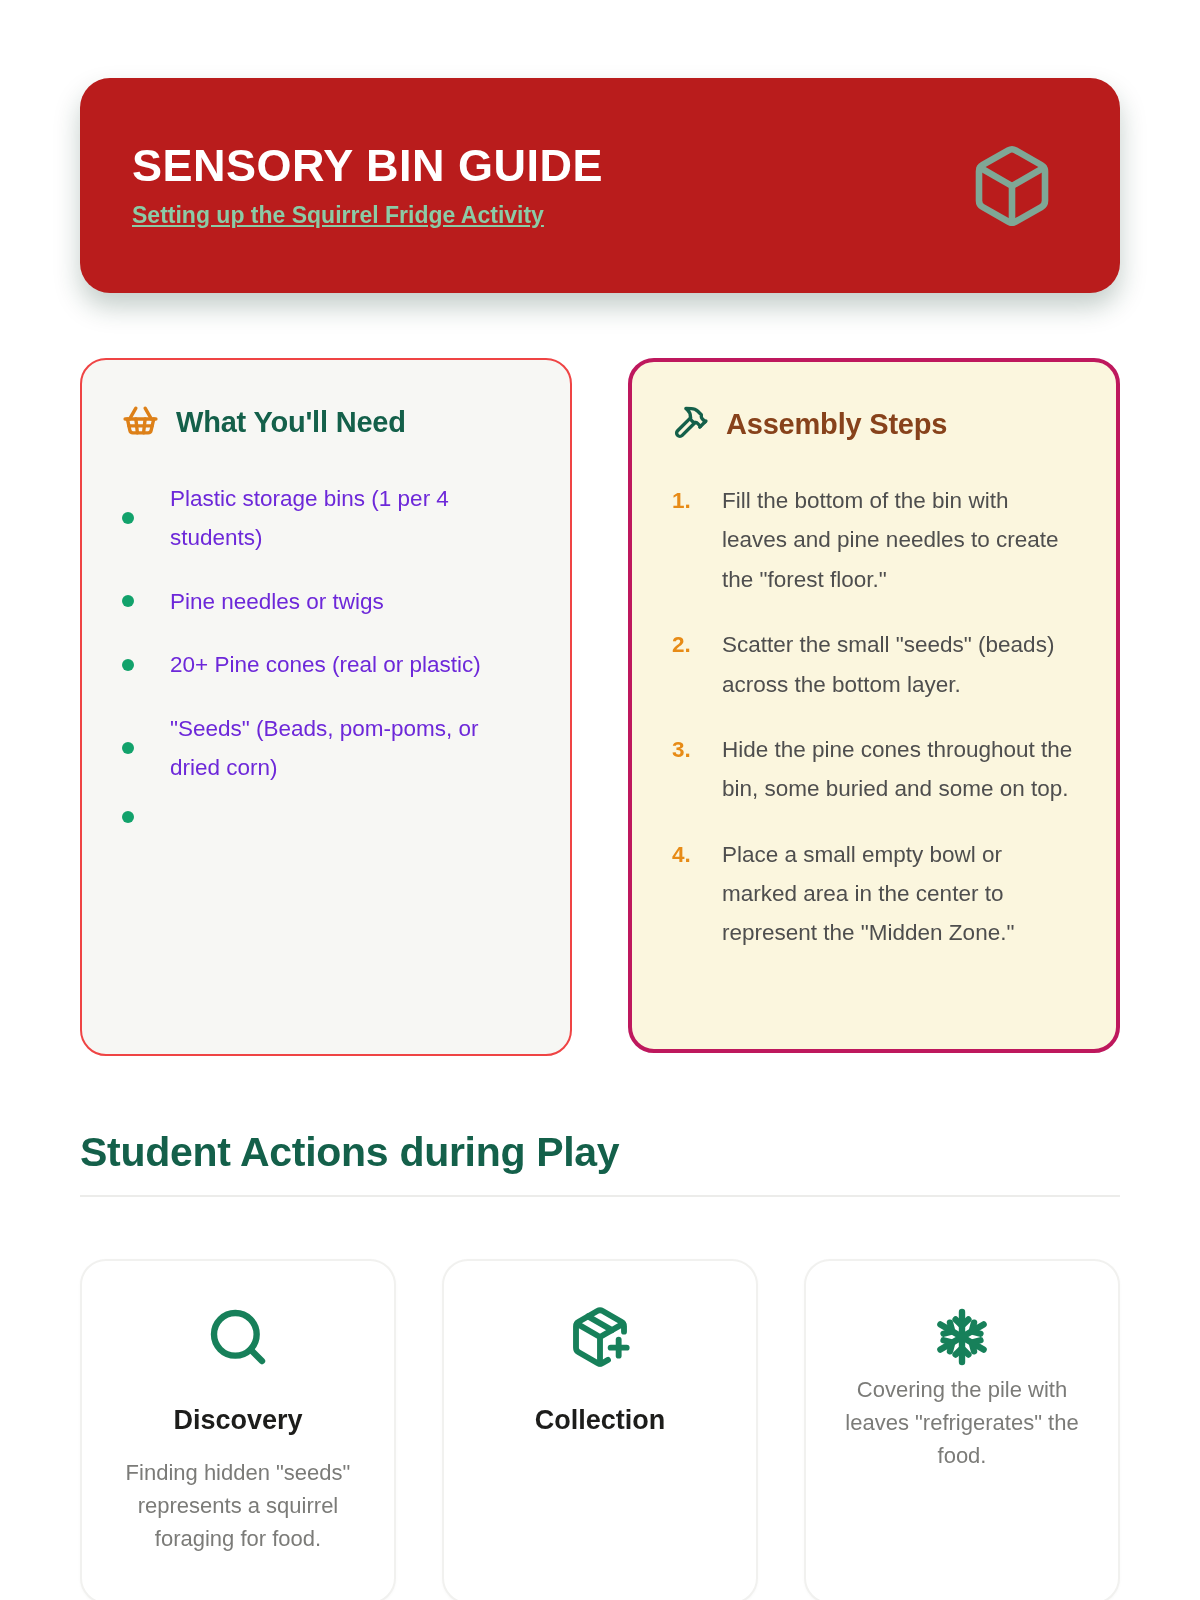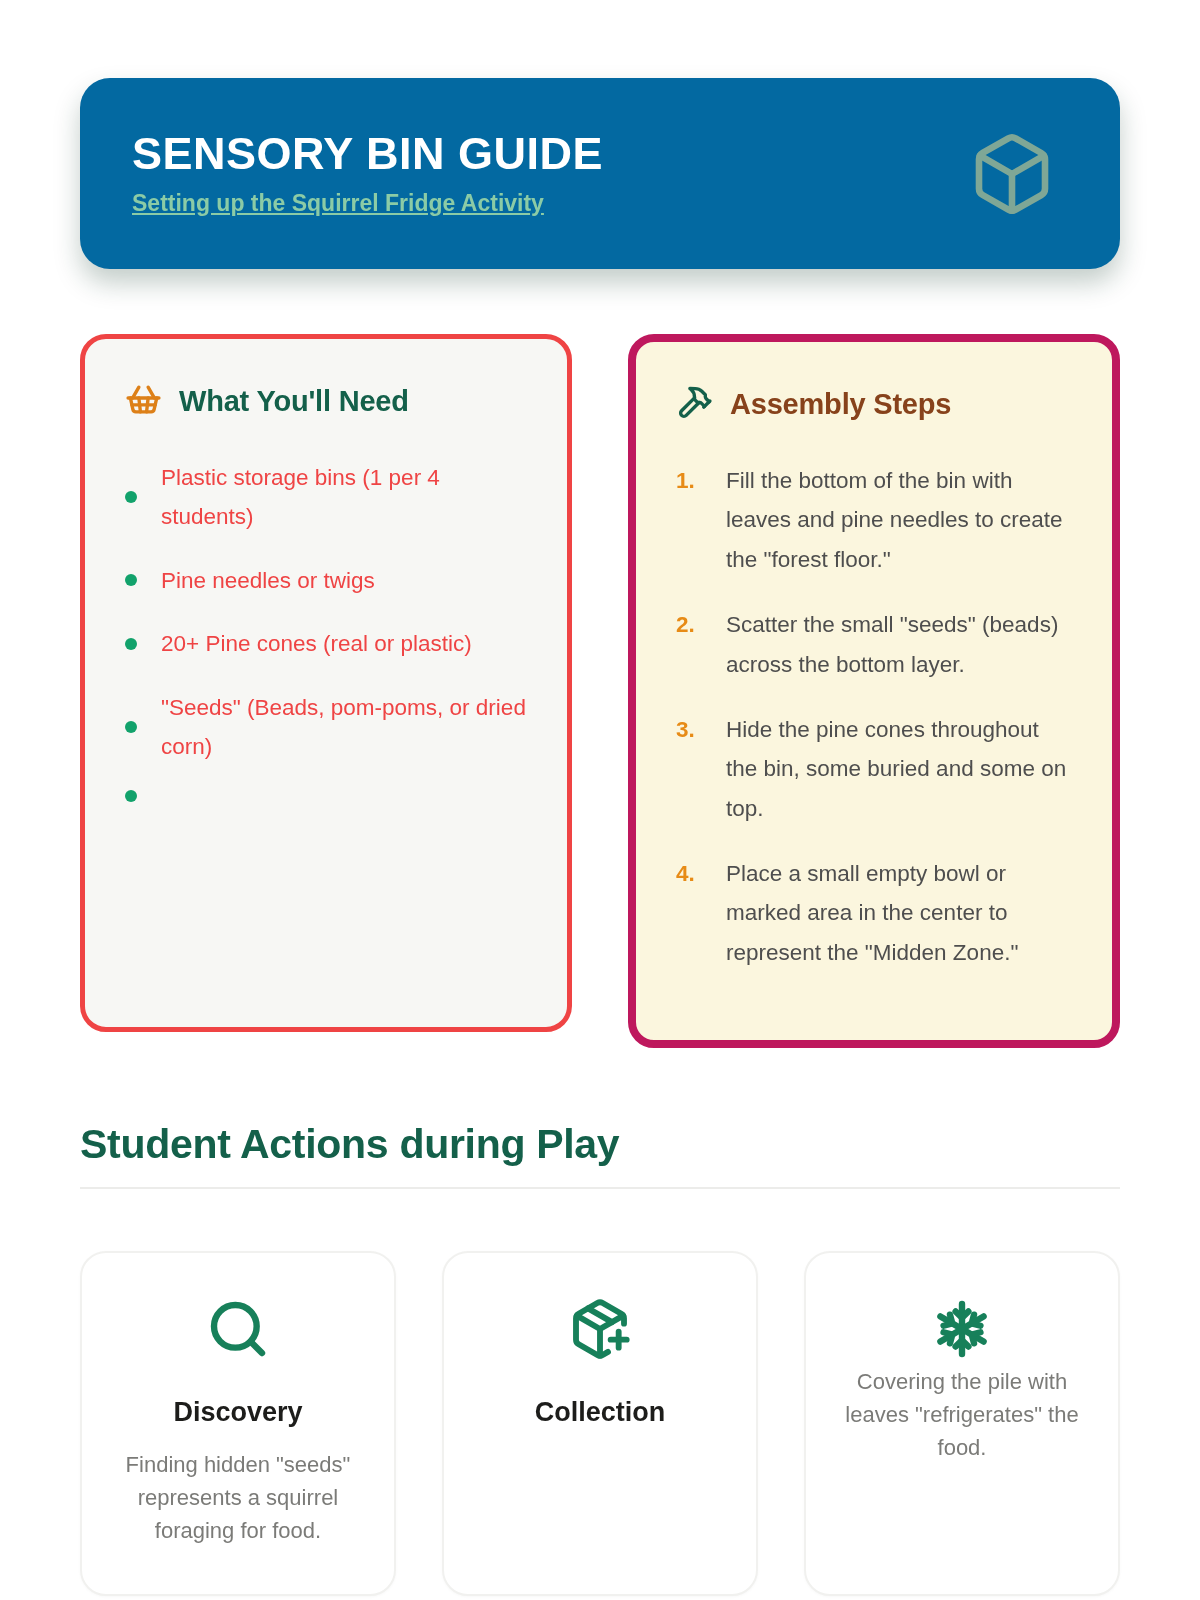--- a/index.html
+++ b/index.html
@@ -7,23 +7,23 @@
   body {
     width: 1200px; height: 1600px; overflow: hidden;
     background: #ffffff;
     font-family: "Liberation Sans", "DejaVu Sans", sans-serif;
     color: #4e4e4e;
   }
   .page { padding: 78px 80px 0; }
 
   
   .hero {
-    background: #0369a1;
+    background: #b91c1c;
     border-radius: 30px;
-    height: 191px;
+    height: 215px;
     display: flex; align-items: center; justify-content: space-between;
     padding: 0 64px 0 52px;
     box-shadow: 0 14px 26px rgba(20, 60, 45, 0.25);
   }
   .hero h1 {
     margin: 0 0 12px; color: #ffffff;
     font-size: 45px; font-weight: 800; letter-spacing: 0.5px;
     line-height: 1.05;
   }
   .hero p {
@@ -31,33 +31,33 @@
     font-size: 23px; font-weight: 700; text-decoration: underline;
   }
   .hero-icon svg { width: 88px; height: 88px; display: block; }
 
   
   .two-col {
     display: grid; grid-template-columns: 1fr 1fr; gap: 56px;
     margin-top: 65px; align-items: start;
   }
   .card { border-radius: 26px; padding: 42px 40px; min-height: 698px; }
-  .card.materials { background: #f7f7f4; border: 5px solid #ef4444; }
-  .card.assembly  { background: #fbf6de; border: 8px solid #be185d; min-height: 695px; }
+  .card.materials { background: #f7f7f4; border: 2px solid #ef4444; }
+  .card.assembly  { background: #fbf6de; border: 4px solid #be185d; min-height: 695px; }
 
   .card-head { display: flex; align-items: center; gap: 17px; margin-bottom: 36px; }
   .card-head svg { width: 37px; height: 37px; flex: 0 0 auto; }
   .card-head h2 { margin: 0; font-size: 29px; font-weight: 800; letter-spacing: -0.2px; }
   .materials .card-head h2 { color: #14604a; }
   .assembly  .card-head h2 { color: #87421b; }
 
   ul.materials-list { list-style: none; margin: 0; padding: 0; }
   ul.materials-list li {
-    display: flex; align-items: center; gap: 24px;
-    margin-bottom: 24px; font-size: 22.5px; line-height: 1.75; color: #ef4444;
+    display: flex; align-items: center; gap: 36px;
+    margin-bottom: 24px; font-size: 22.5px; line-height: 1.75; color: #6d28d9;
   }
   .dot { width: 12px; height: 12px; border-radius: 50%; background: #12a26b; flex: 0 0 auto; }
 
   ol.steps { list-style: none; margin: 0; padding: 0; }
   ol.steps li {
     display: flex; align-items: flex-start; gap: 16px;
     margin-bottom: 26px; font-size: 22.5px; line-height: 1.75; color: #4e4e4e;
   }
   .step-num { color: #e78b16; font-weight: 800; min-width: 34px; flex: 0 0 auto; }
 

